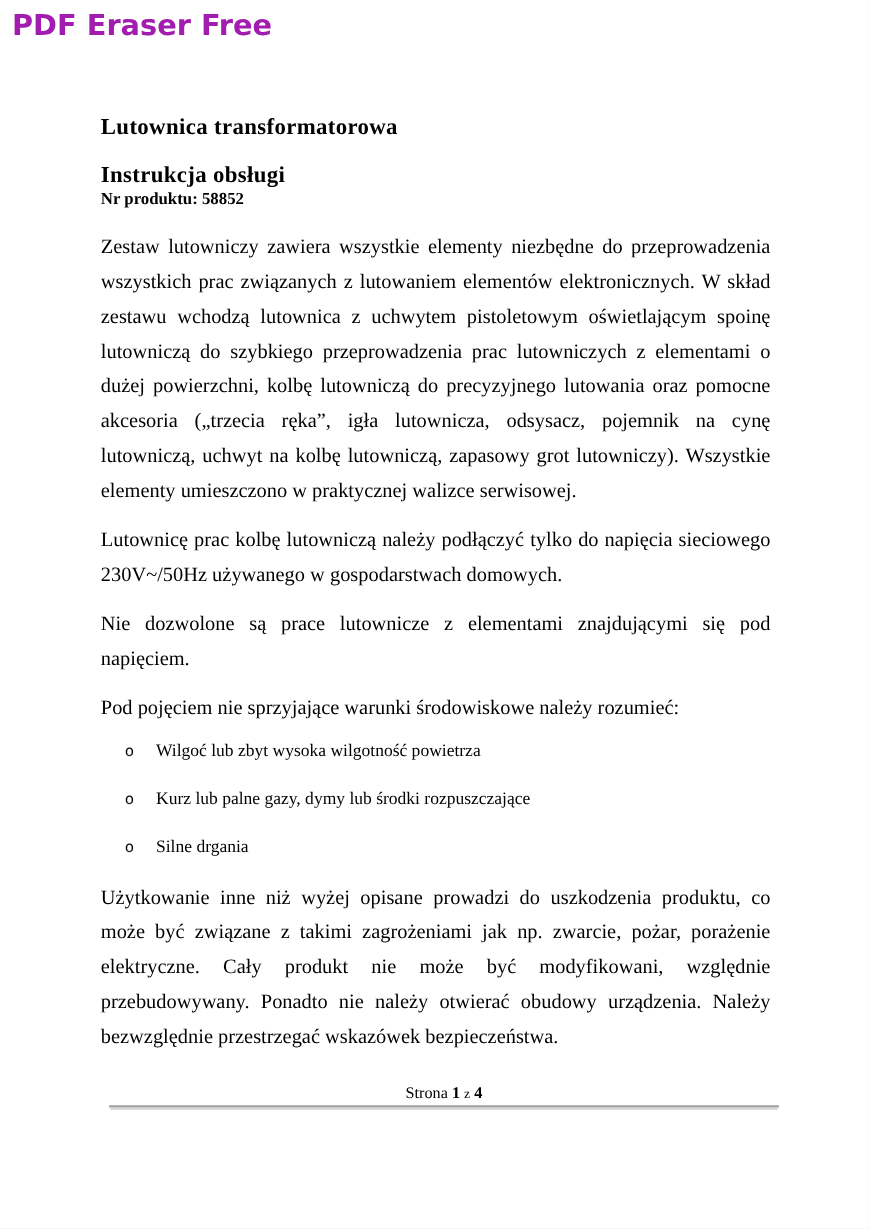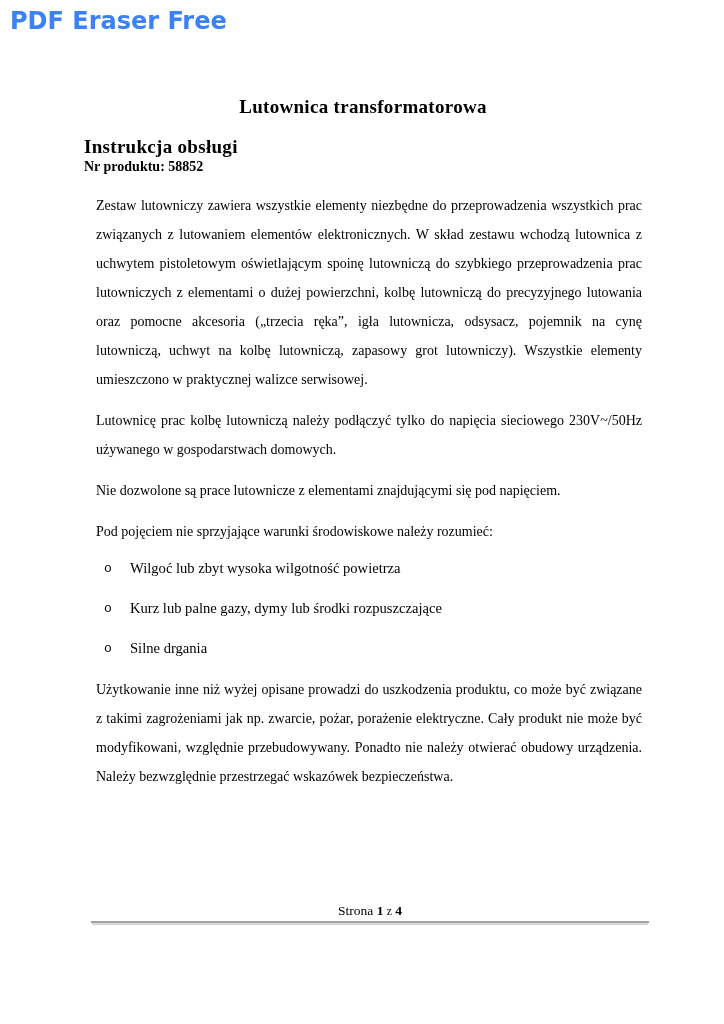--- a/index.html
+++ b/index.html
@@ -13,37 +13,36 @@
     color: #000000;
   }
   .watermark {
     position: absolute;
     top: 7px;
     left: 10px;
     font-family: "DejaVu Sans", sans-serif;
     font-weight: bold;
     font-size: 24px;
     letter-spacing: 0px;
-    color: #3b82f6;
+    color: #a21caf;
     user-select: none;
   }
   .content {
     position: absolute;
     left: 84px;
     top: 0;
     width: 558px;
     padding-top: 95px;
   }
   .doc-title {
     margin: 0;
     font-size: 19px;
     font-weight: bold;
     line-height: 23px;
     letter-spacing: 0.3px;
-    text-align: center;
   }
   .doc-subtitle {
     margin: 17px 0 0 0;
     font-size: 19px;
     font-weight: bold;
     line-height: 23px;
     letter-spacing: 0.3px;
   }
   .product-number {
     font-size: 14px;
@@ -51,22 +50,22 @@
     line-height: 17px;
   }
   .section-heading {
     margin: 42px 0 0 0;
     font-size: 18px;
     font-weight: bold;
     line-height: 22px;
     letter-spacing: 0.2px;
   }
   p.body {
-    margin: 12px 0 0 12px;
-    font-size: 14px;
+    margin: 12px 0 0 0;
+    font-size: 17px;
     line-height: 29px;
     text-align: justify;
     font-family: Liberation Serif, serif;
   }
   p.body.first { margin-top: 16px; }
   .bullet-list { margin-top: 8px; }
   .bullet-item {
     position: relative;
     padding-left: 46px;
     font-size: 14.6px;

